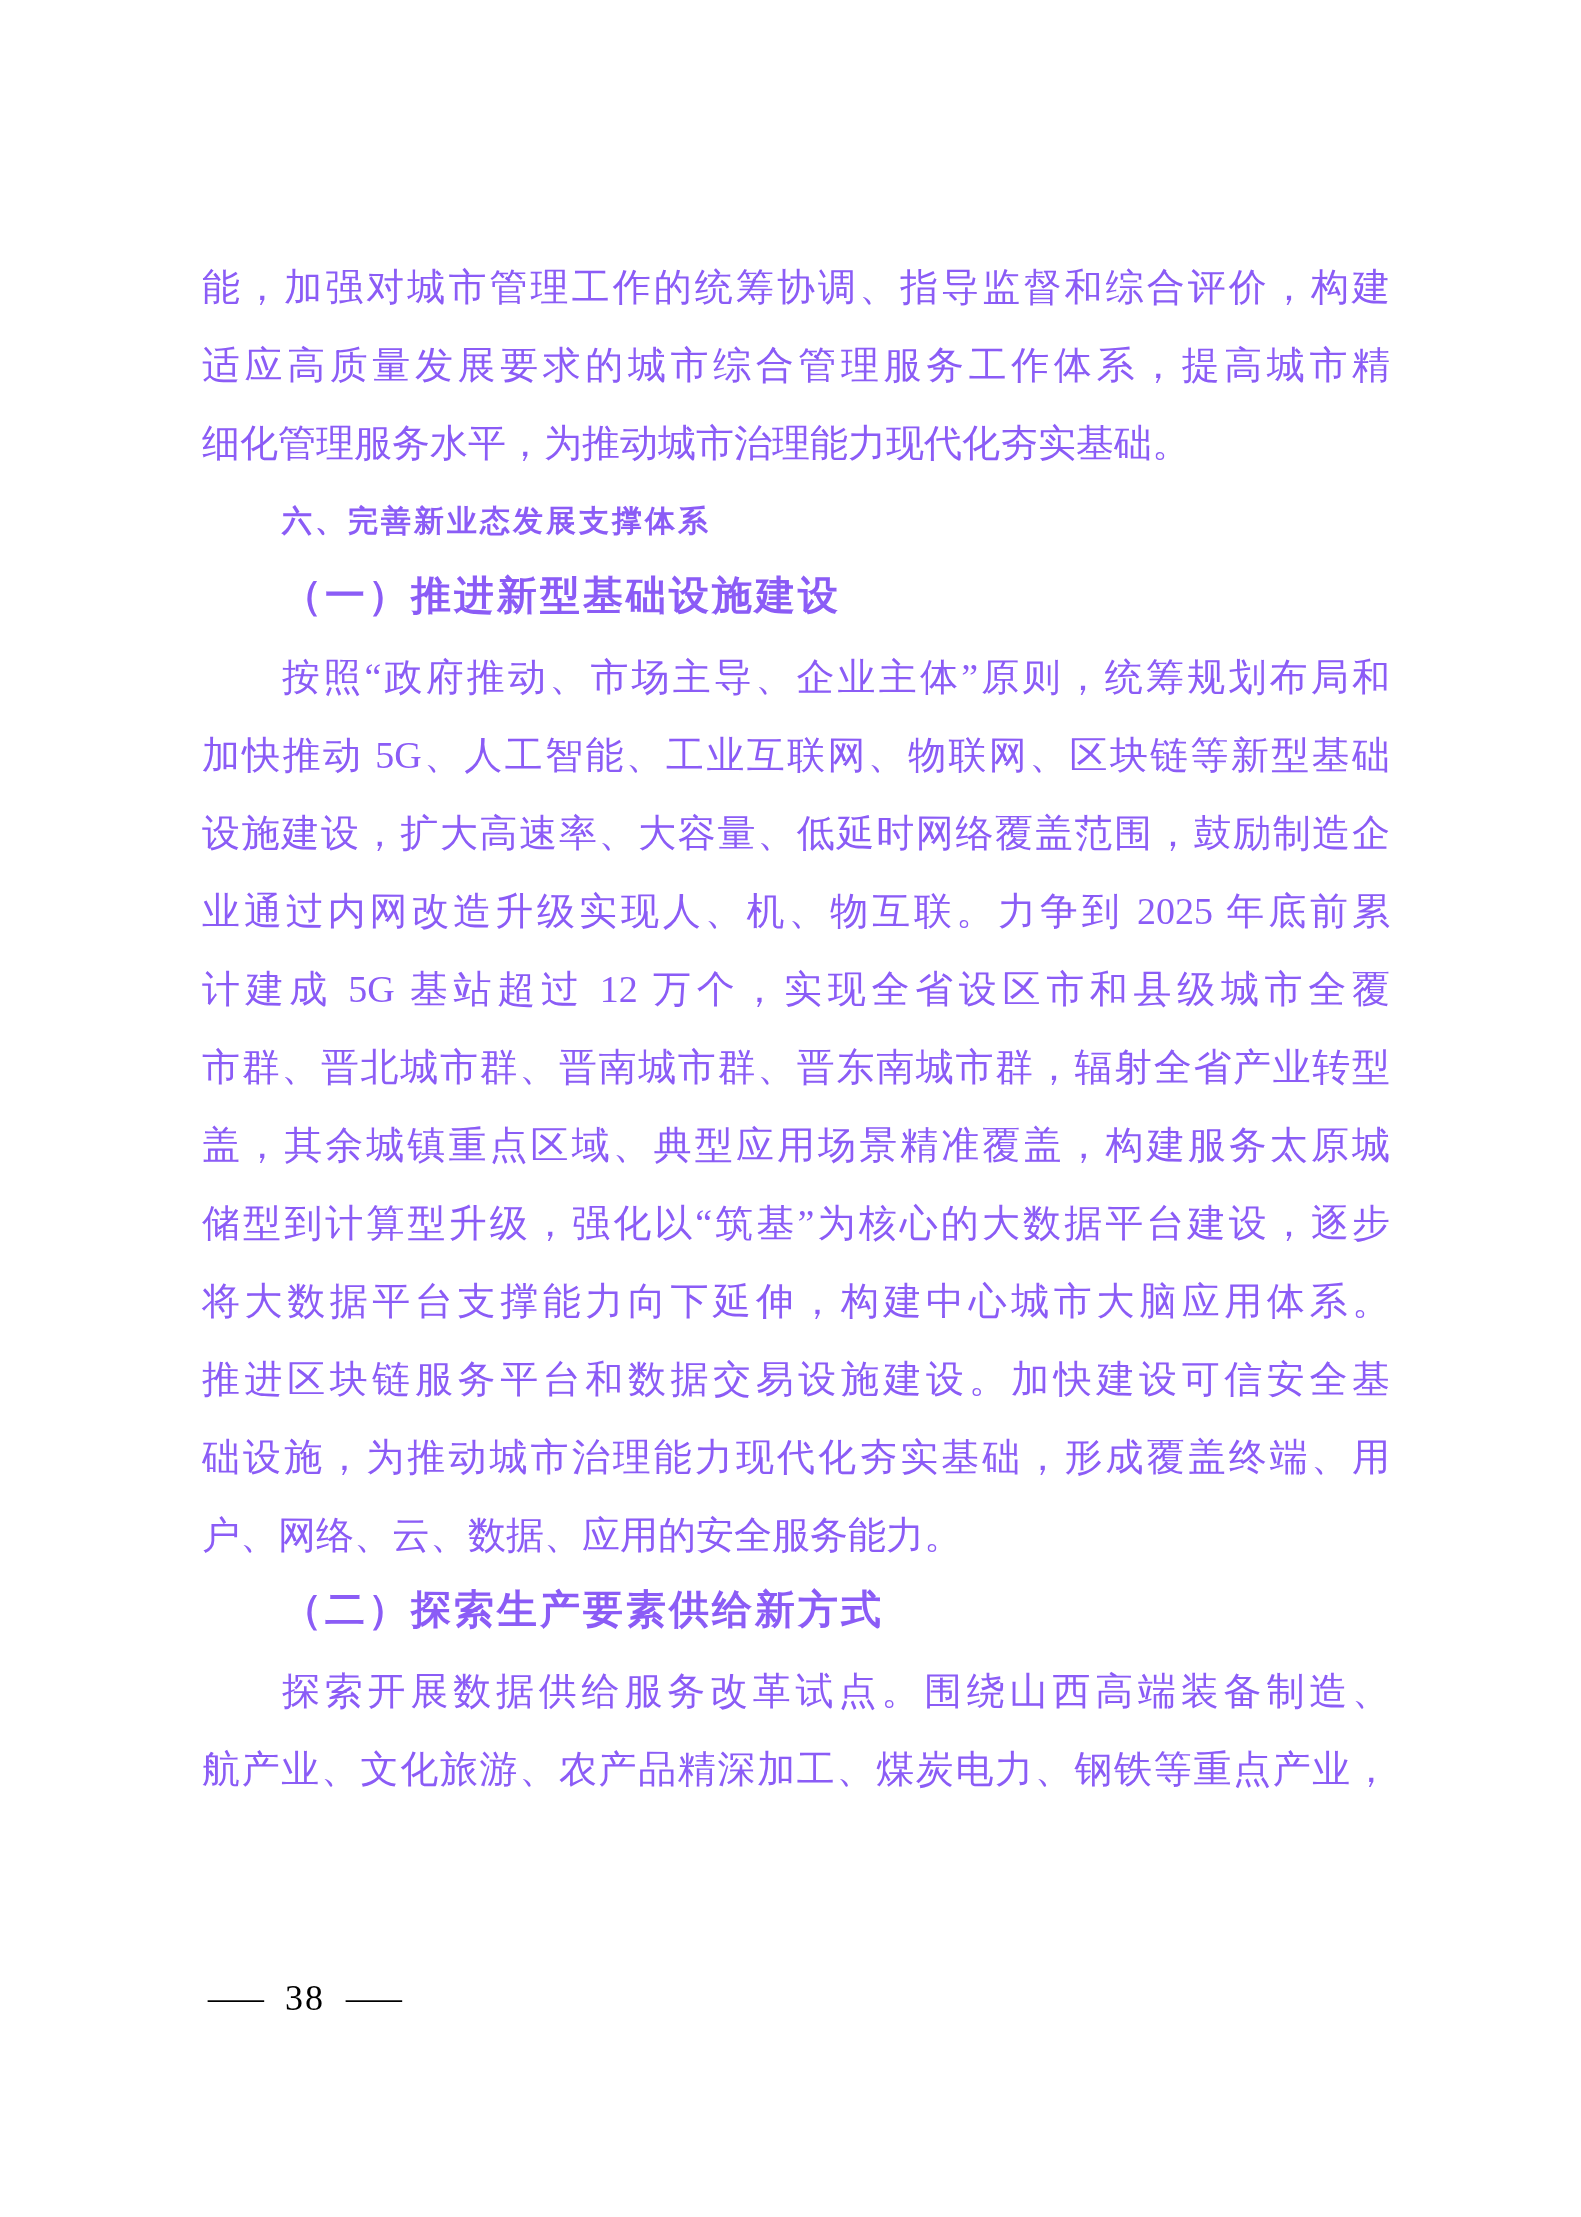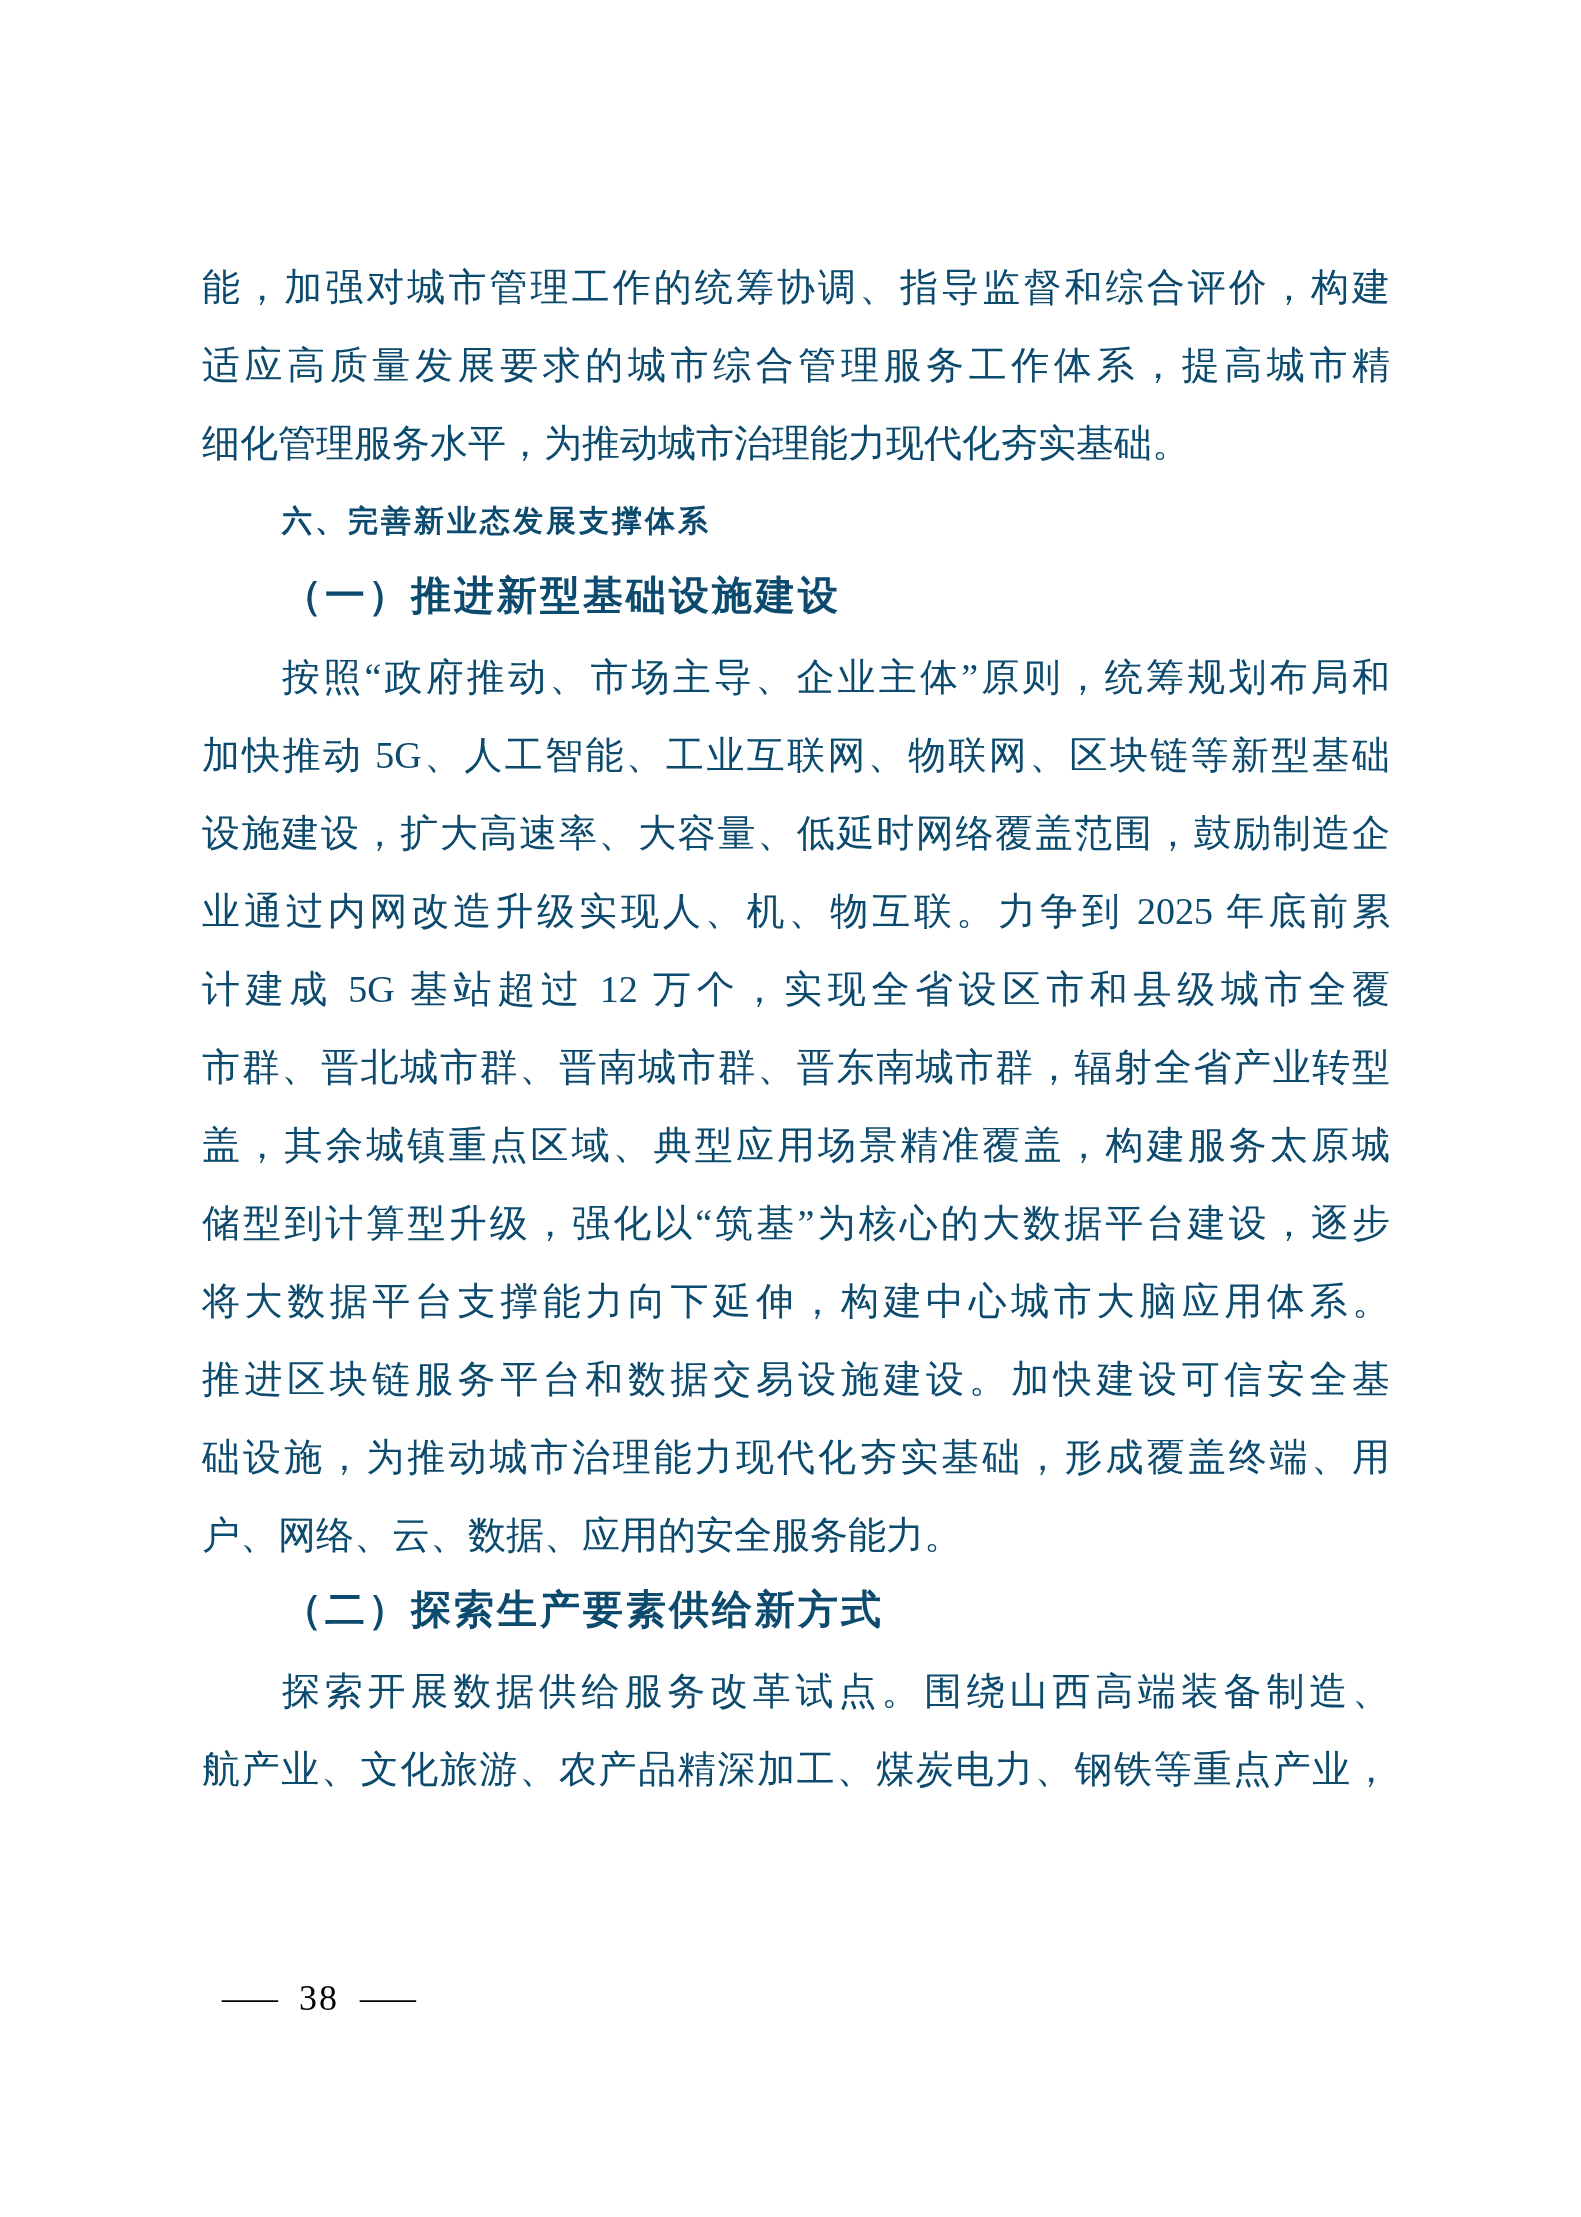--- a/index.html
+++ b/index.html
@@ -19,21 +19,21 @@
   .body-block {
     position: absolute;
     left: 202px;
     top: 248px;
     width: 1188px;
   }
   .line {
     height: 78px;
     line-height: 78px;
     font-size: 38px;
-    color: #0c4a6e;
+    color: #8b5cf6;
     text-align: left;
     font-kerning: none;
   }
   .line.justify {
     text-align: justify;
     text-align-last: justify;
     text-justify: inter-character;
   }
   .line.indent {
     text-indent: 80px;
@@ -45,21 +45,21 @@
     letter-spacing: 3px;
   }
   .line.h2 {
     font-family: Liberation Mono, monospace;
     font-weight: 600;
     font-size: 40px;
     letter-spacing: 3px;
   }
   .footer {
     position: absolute;
-    left: 232px;
+    left: 218px;
     top: 1968px;
     height: 60px;
     line-height: 60px;
     font-size: 36px;
     color: #000000;
     white-space: nowrap;
   }
   .footer .dash {
     display: inline-block;
     transform: scaleX(1.55);

